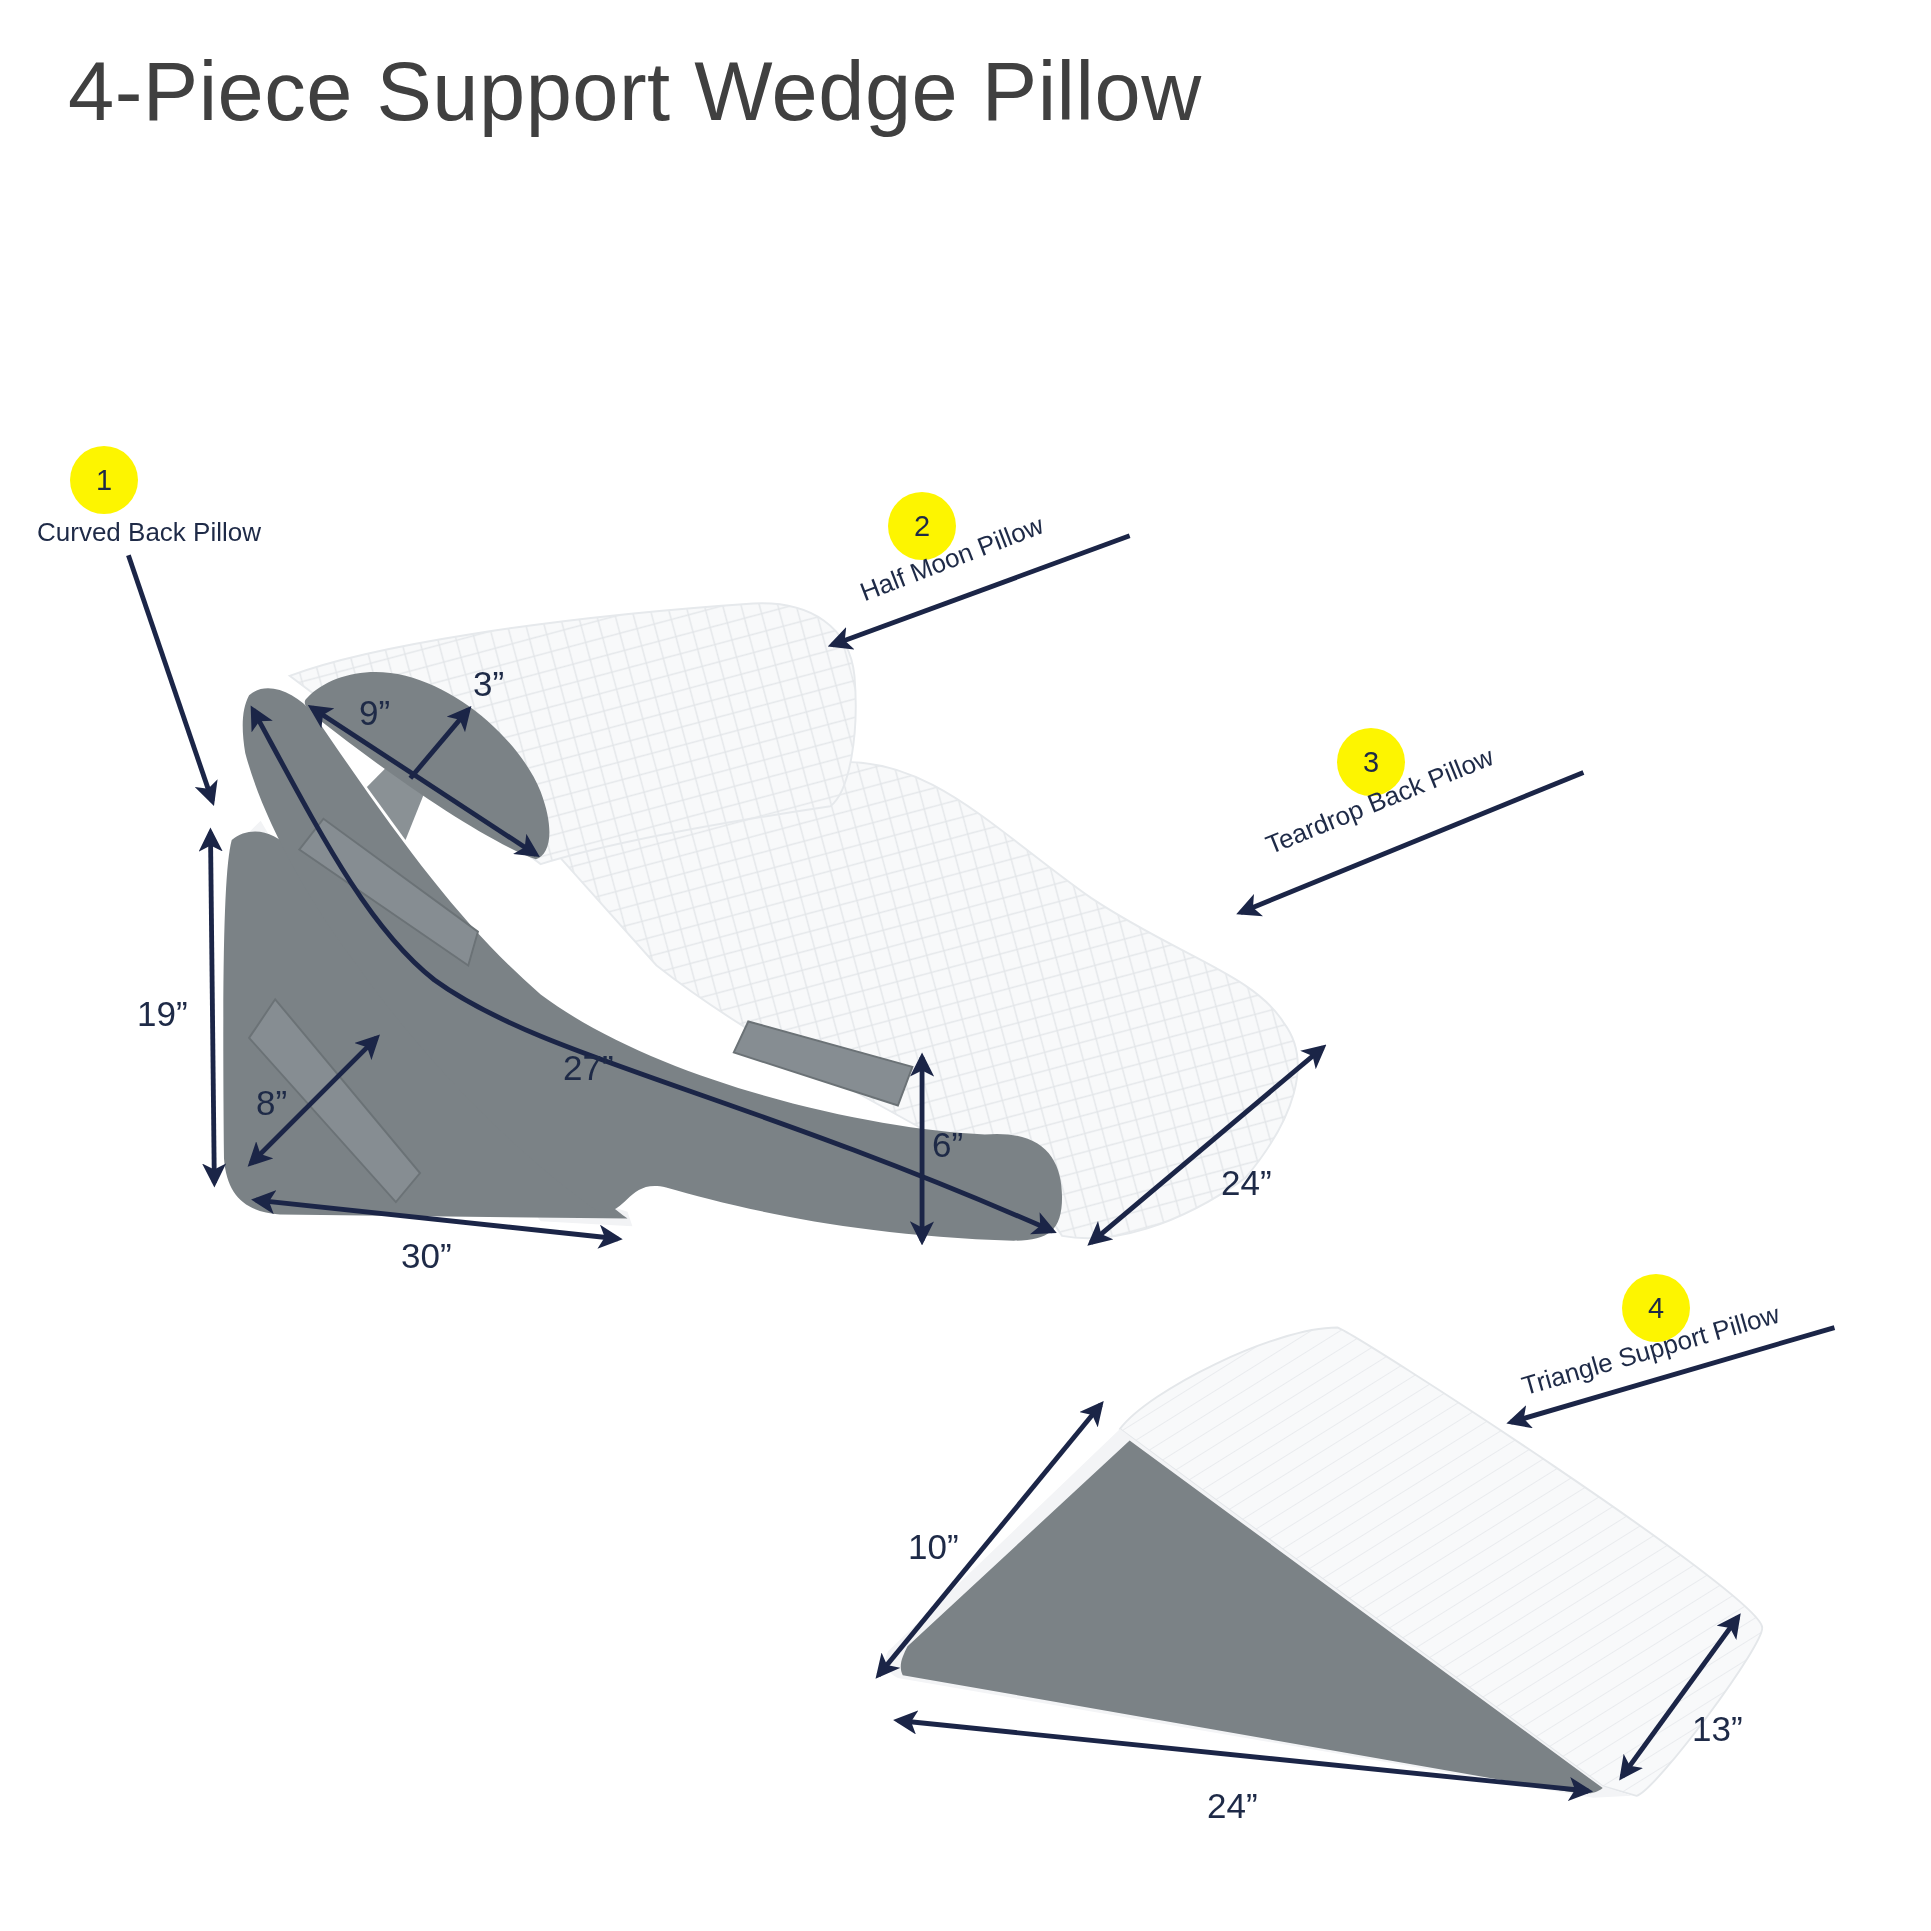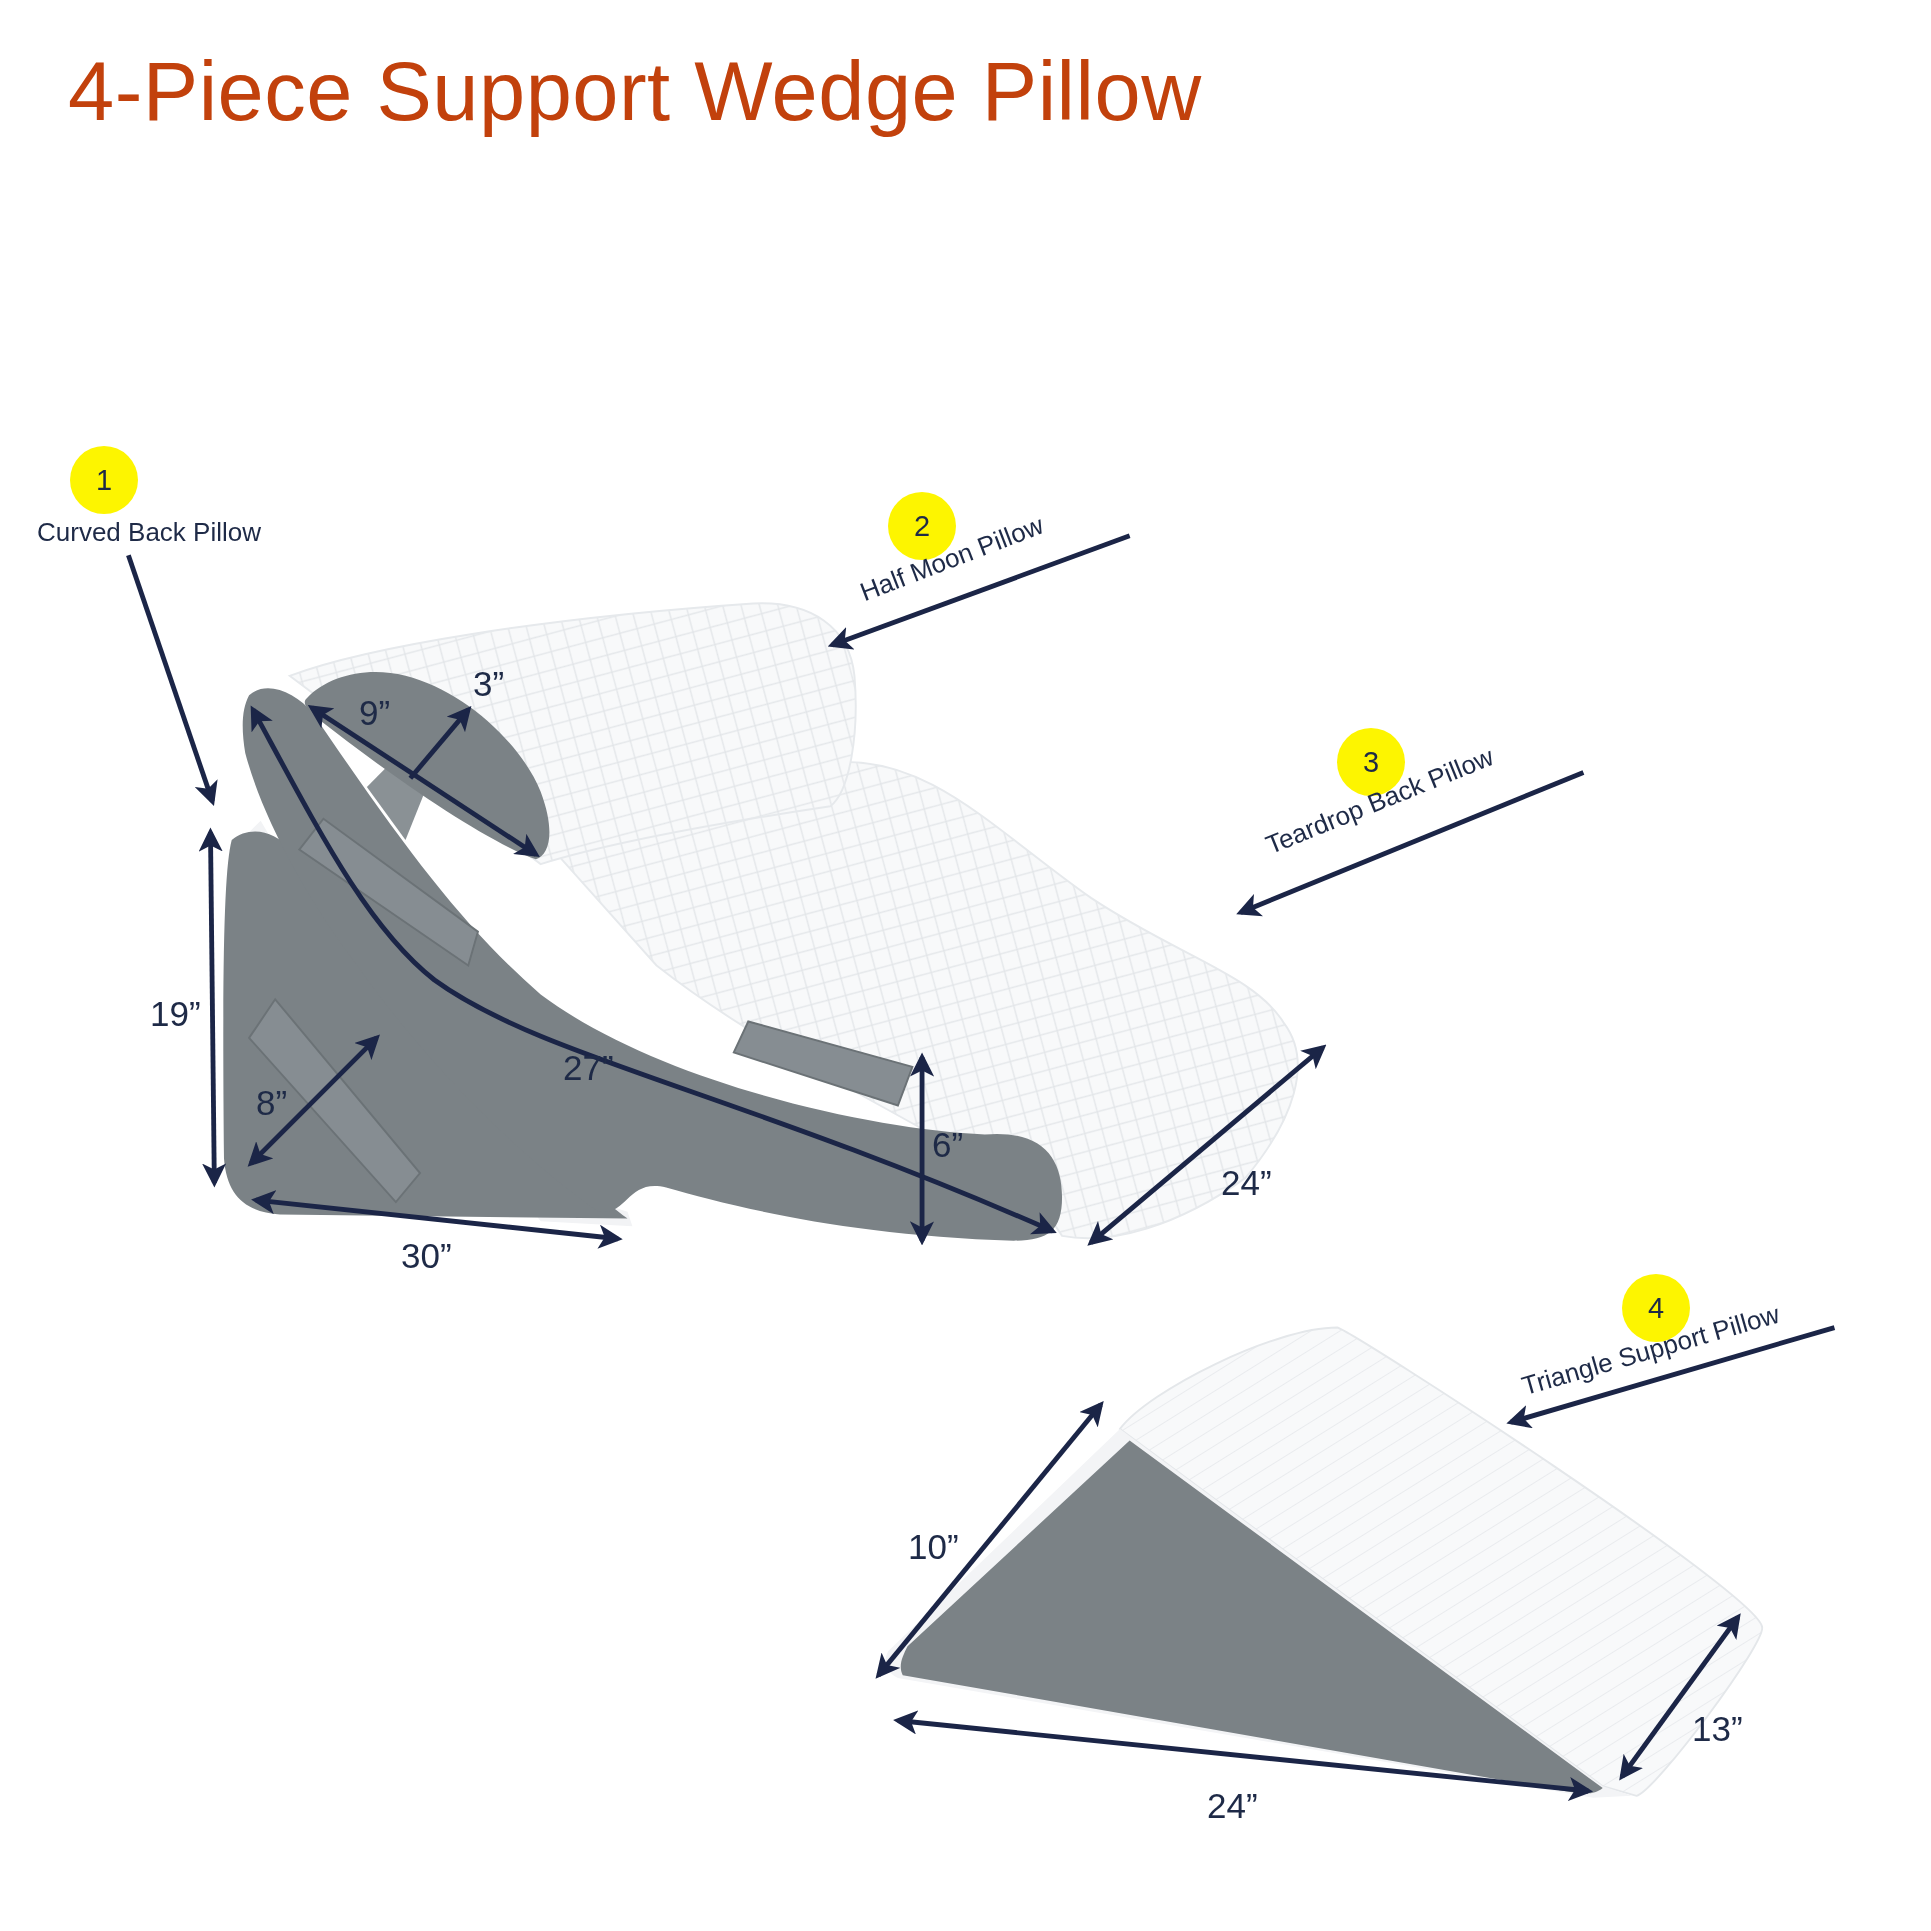--- a/index.html
+++ b/index.html
@@ -1,19 +1,19 @@
 <!DOCTYPE html>
 <html><head>
   <meta charset="utf-8">
   <style>
     html, body { margin: 0; padding: 0; background: #ffffff; }
     body { width: 1931px; height: 1931px; position: relative; overflow: hidden;
            font-family: "Liberation Sans", "DejaVu Sans", sans-serif; color: #1e2a47; }
     .title { position: absolute; left: 68px; top: 50px; font-size: 83px; font-weight: 400;
-             letter-spacing: 0.5px; color: #c2410c; margin: 0; line-height: 1; }
+             letter-spacing: 0.5px; color: #404040; margin: 0; line-height: 1; }
     .stage { position: absolute; left: 0; top: 0; width: 1931px; height: 1931px; }
     .badge { position: absolute; width: 68px; height: 68px; border-radius: 50%;
              background: #fdf500; display: flex; align-items: center; justify-content: center;
              font-size: 29px; color: #1e2a47; }
     .callout { position: absolute; font-size: 26px; color: #1e2a47; white-space: nowrap;
                transform-origin: left bottom; }
     .dim { position: absolute; font-size: 35px; color: #1e2a47; white-space: nowrap; }
   </style>
 </head>
 <body>
@@ -114,21 +114,21 @@
   <span>4</span>
 </div>
 
 <div class="callout" style="left:37px; top:517px;">Curved Back Pillow</div>
 <div class="callout" style="left:867px; top:577px; transform: rotate(-21deg);">Half Moon Pillow</div>
 <div class="callout" style="left:1273px; top:830px; transform: rotate(-22deg);">Teardrop Back Pillow</div>
 <div class="callout" style="left:1527px; top:1371px; transform: rotate(-16deg);">Triangle Support Pillow</div>
 
 <div class="dim" style="left:359px; top:693px;">9”</div>
 <div class="dim" style="left:473px; top:664px;">3”</div>
-<div class="dim" style="left:150px; top:994px;">19”</div>
+<div class="dim" style="left:137px; top:994px;">19”</div>
 <div class="dim" style="left:256px; top:1083px;">8”</div>
 <div class="dim" style="left:401px; top:1236px;">30”</div>
 <div class="dim" style="left:541px; top:1048px;margin-left:22px;">27”</div>
 <div class="dim" style="left:932px; top:1125px;">6”</div>
 <div class="dim" style="left:1221px; top:1163px;">24”</div>
 <div class="dim" style="left:908px; top:1511px;margin-top:16px;">10”</div>
 <div class="dim" style="left:1207px; top:1786px;">24”</div>
 <div class="dim" style="left:1692px; top:1709px;">13”</div>
 
 

